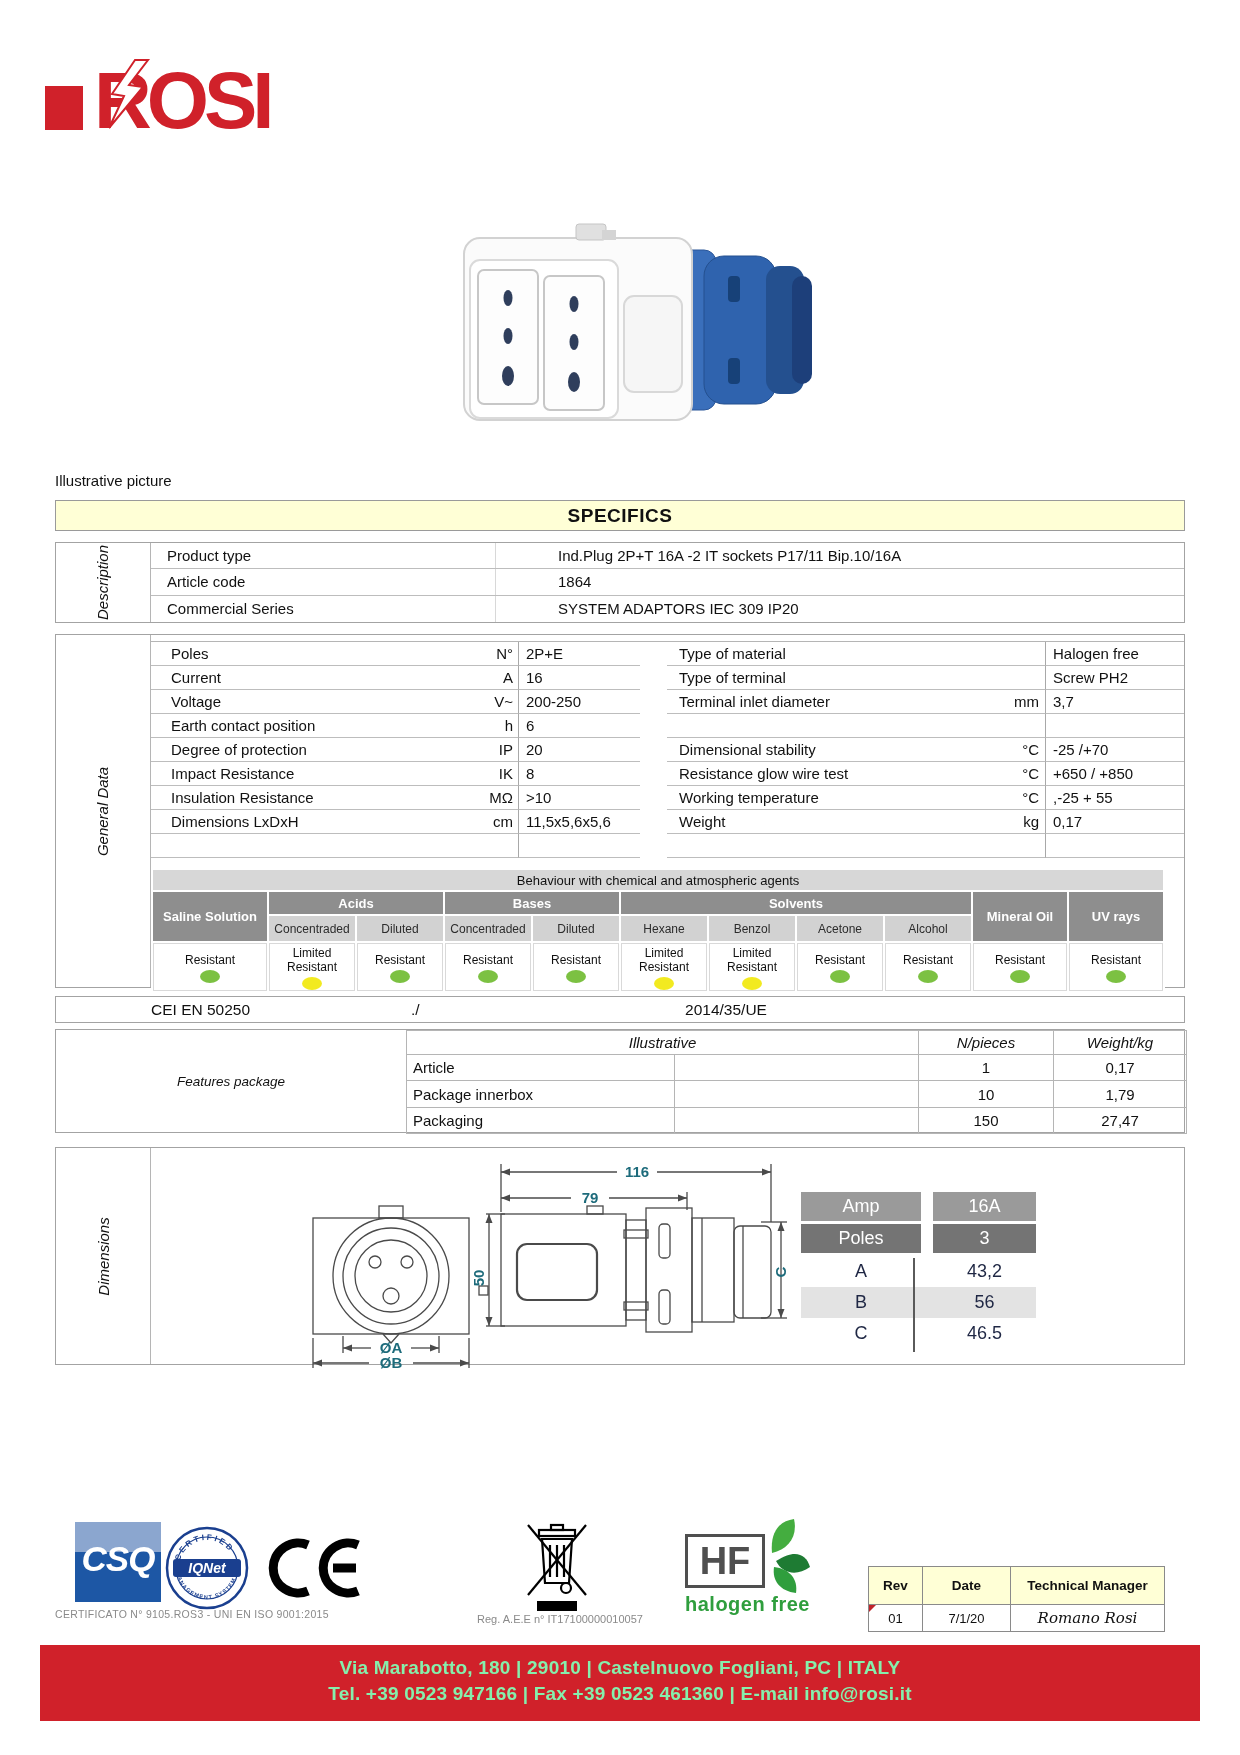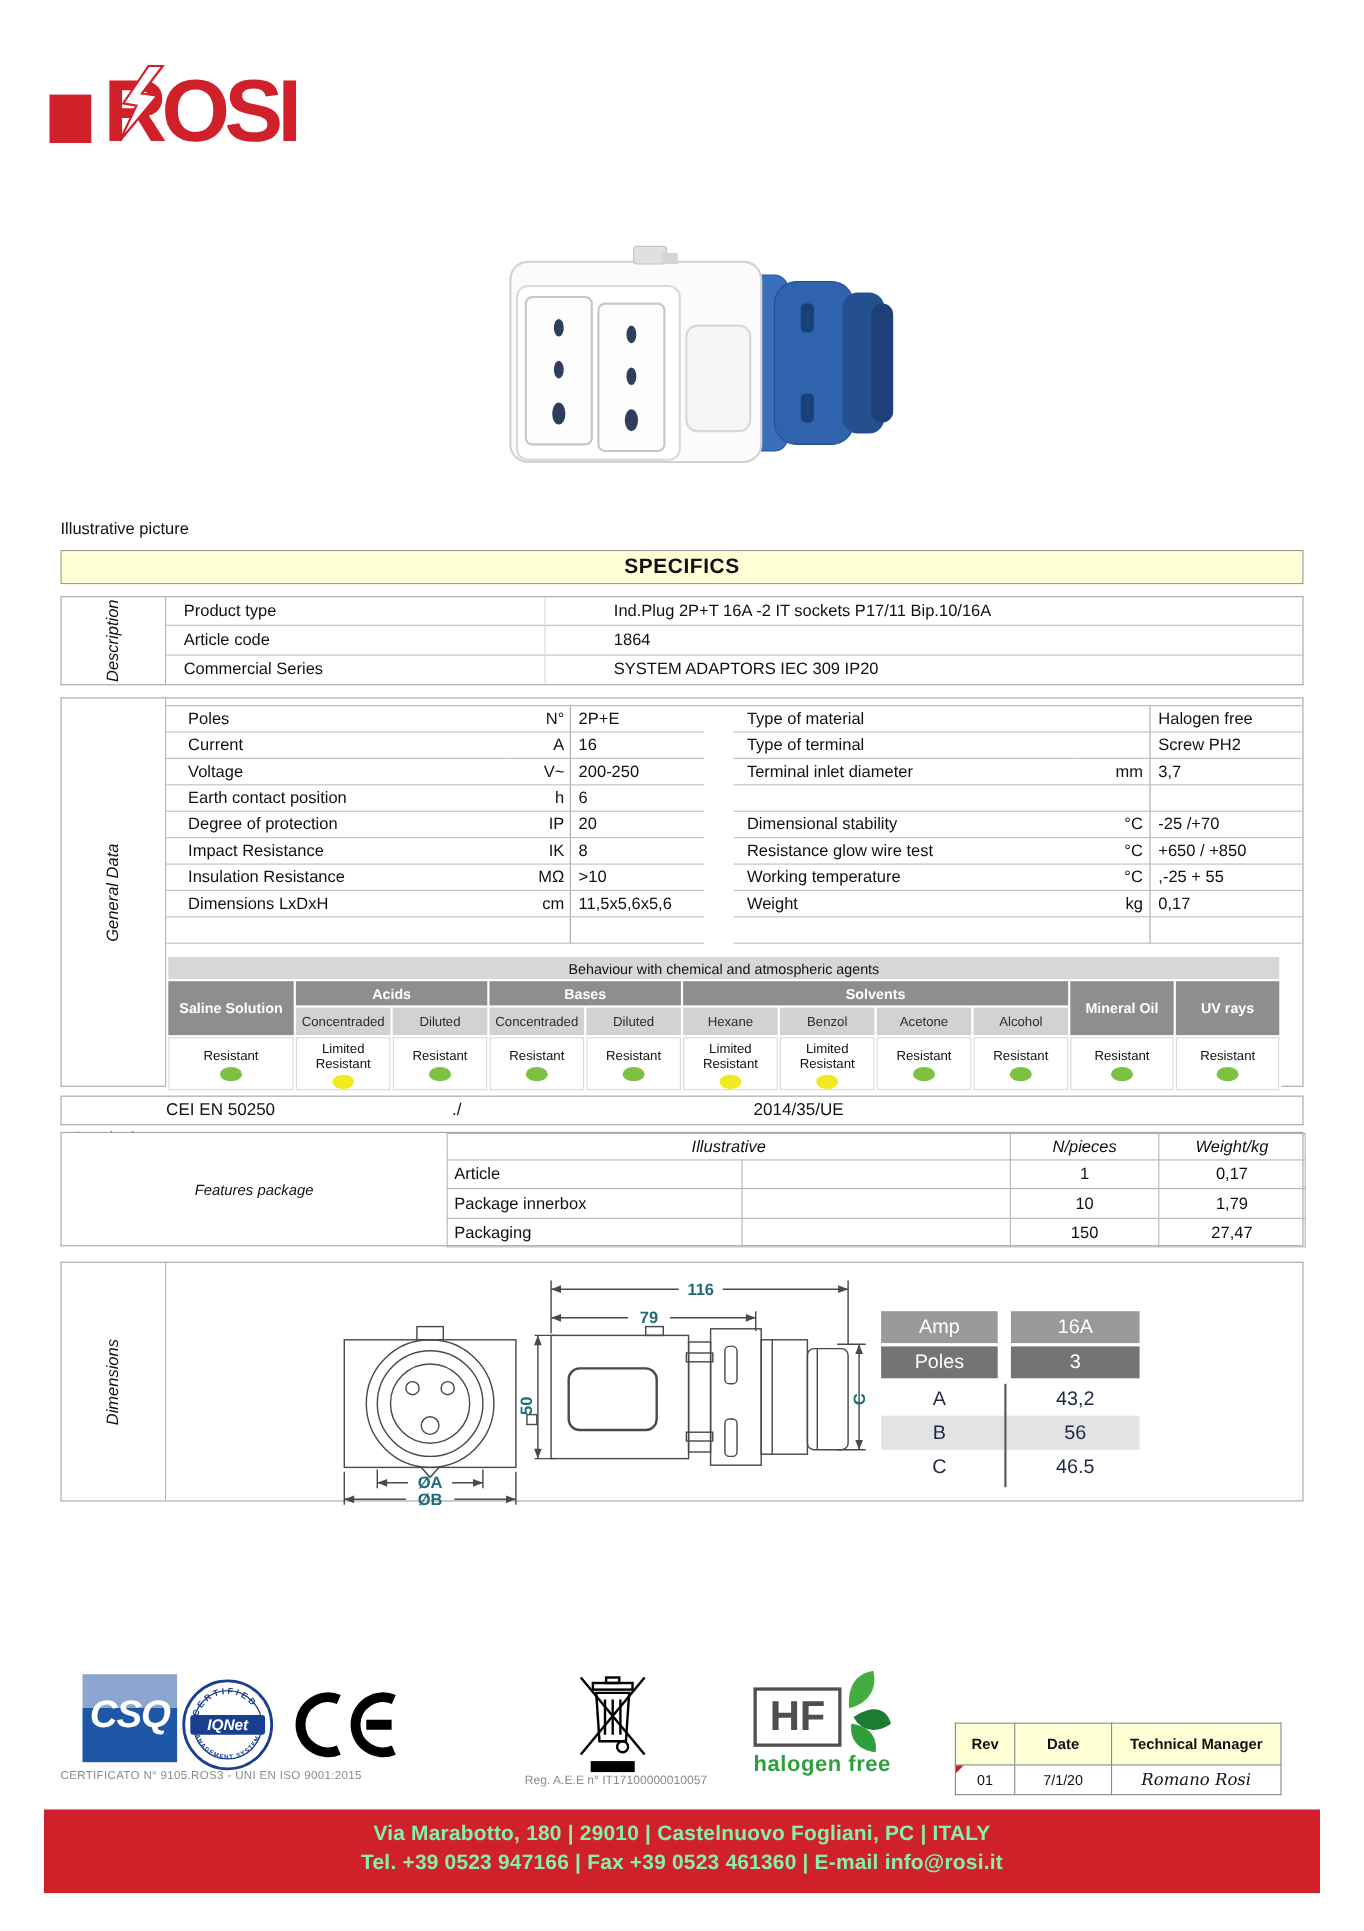--- a/index.html
+++ b/index.html
@@ -79,21 +79,21 @@
   .fp th { font-style:italic; text-align:center; height:24px; }
   .fp td { height:26px; }
   .fp .num { text-align:center; }
 
   
   .dim-box { top:1147px; height:218px; }
   .drawing { position:absolute; left:235px; top:8px; }
   .amp-table { position:absolute; left:745px; top:44px; width:235px; font-size:18px; }
   .amp-row { display:flex; height:29px; margin-bottom:3px; }
   .amp-row > div { display:flex; align-items:center; justify-content:center; }
-  .amp-l { width:106px; } .amp-g { width:12px; } .amp-v { flex:1;text-align:center; }
+  .amp-l { width:120px; } .amp-g { width:12px; } .amp-v { flex:1;text-align:center; }
   .amp-hdr1 > div { background:#9a9a9a; color:#fff; } .amp-hdr1 .amp-g { background:transparent; }
   .amp-hdr2 > div { background:#747474; color:#fff; } .amp-hdr2 .amp-g { background:transparent; }
   .amp-data { color:#1f2744; margin-bottom:0; height:31px; }
   .amp-rowB { background:#e3e3e3; }
   .amp-line { position:absolute; left:112px; top:66px; width:2px; height:94px; background:#5a5a5a; }
 
   
   .csq { position:absolute; left:75px; top:1522px; width:86px; height:80px;
          background:linear-gradient(180deg,#8ba6cf 0%,#8ba6cf 38%,#1d57a5 38%,#1d57a5 100%);
          display:flex; align-items:center; justify-content:center; }

